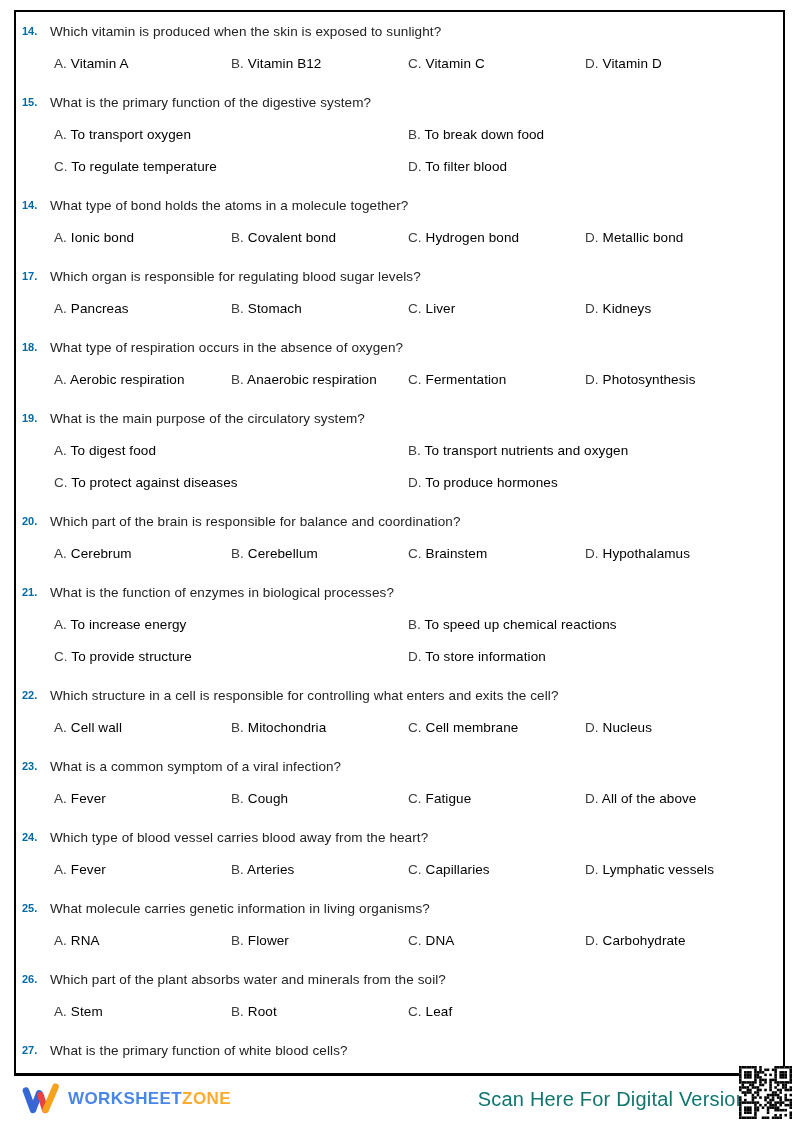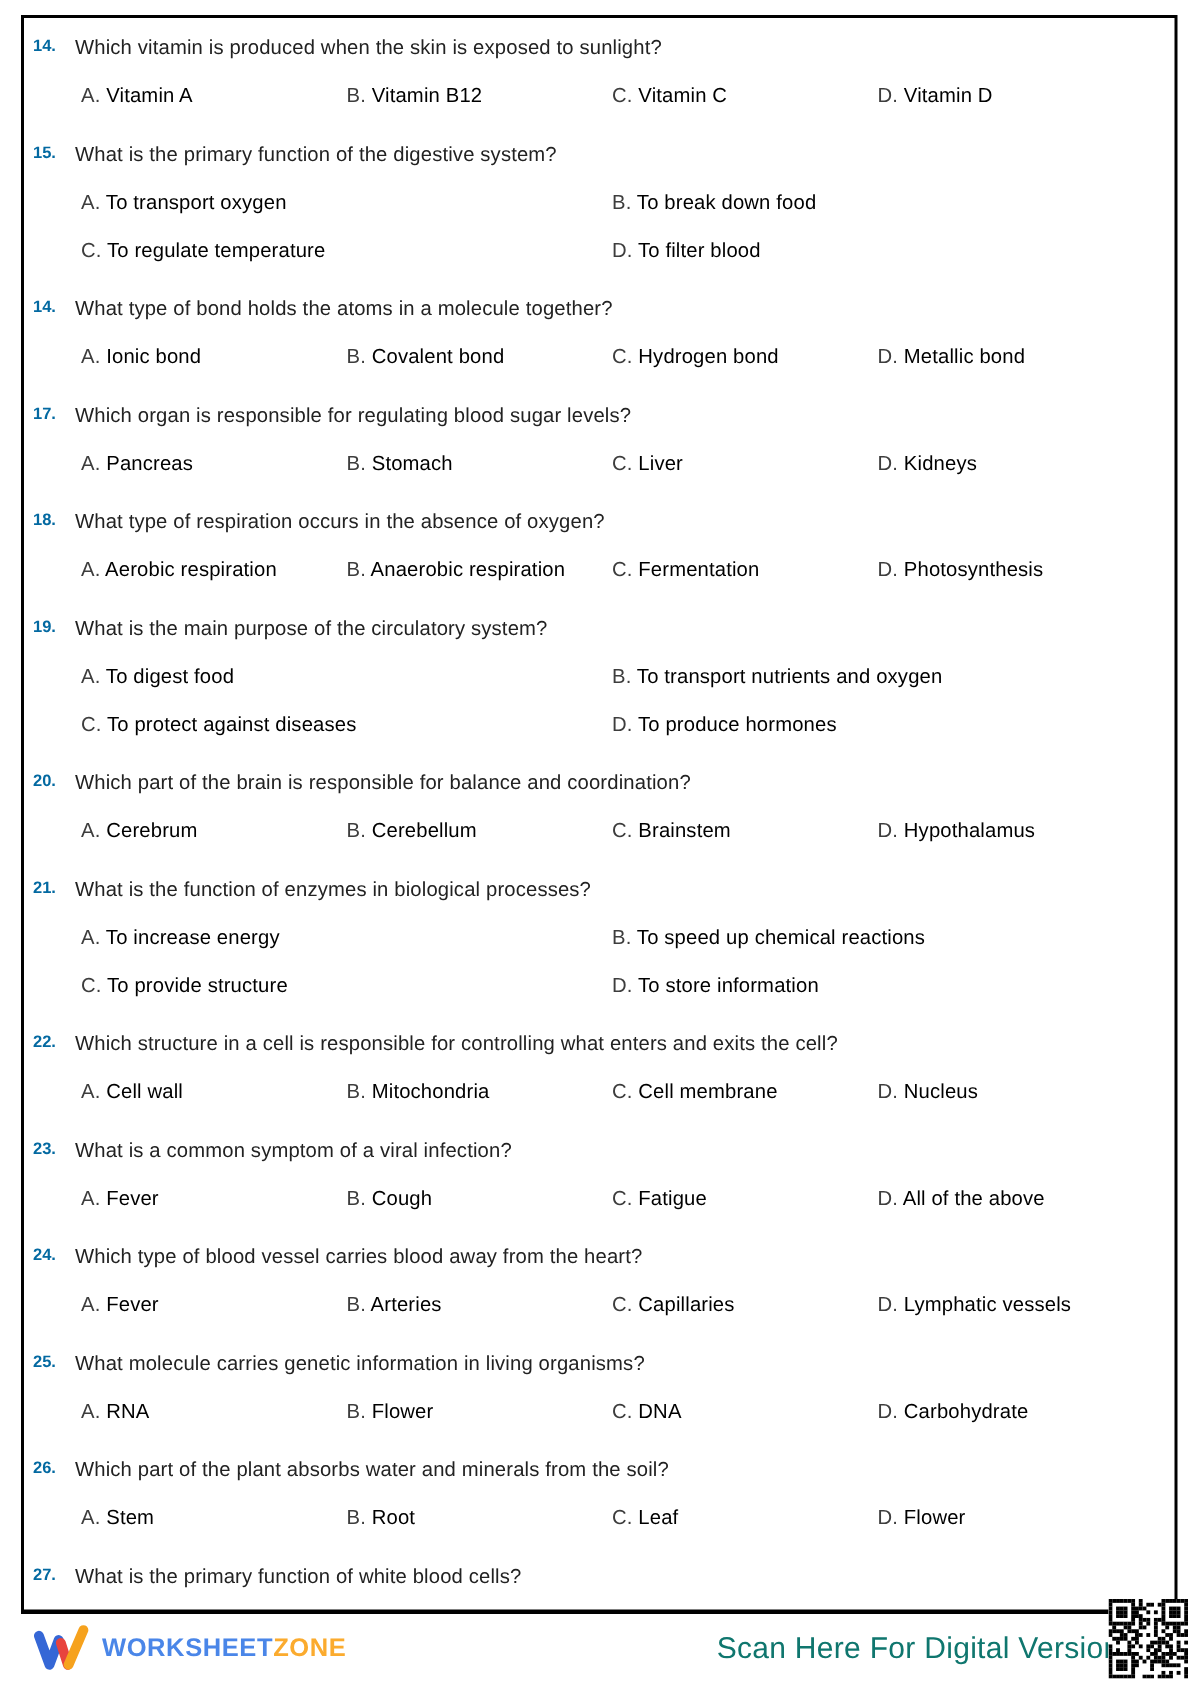--- a/index.html
+++ b/index.html
@@ -213,21 +213,20 @@
 
   <section class="question">
     <div class="q-row">
       <span class="q-num">26.</span>
       <span class="q-text">Which part of the plant absorbs water and minerals from the soil?</span>
     </div>
     <div class="opts">
           <span class="opt"><span class="opt-label">A.</span> <span class="opt-text">Stem</span></span>
           <span class="opt"><span class="opt-label">B.</span> <span class="opt-text">Root</span></span>
           <span class="opt"><span class="opt-label">C.</span> <span class="opt-text">Leaf</span></span>
-          <span class="opt"><span class="opt-label">D.</span> <span class="opt-text">Flower</span></span>
         </div>
   </section>
 
   <section class="question">
     <div class="q-row">
       <span class="q-num">27.</span>
       <span class="q-text">What is the primary function of white blood cells?</span>
     </div>
     <div class="opts"></div>
   </section>

